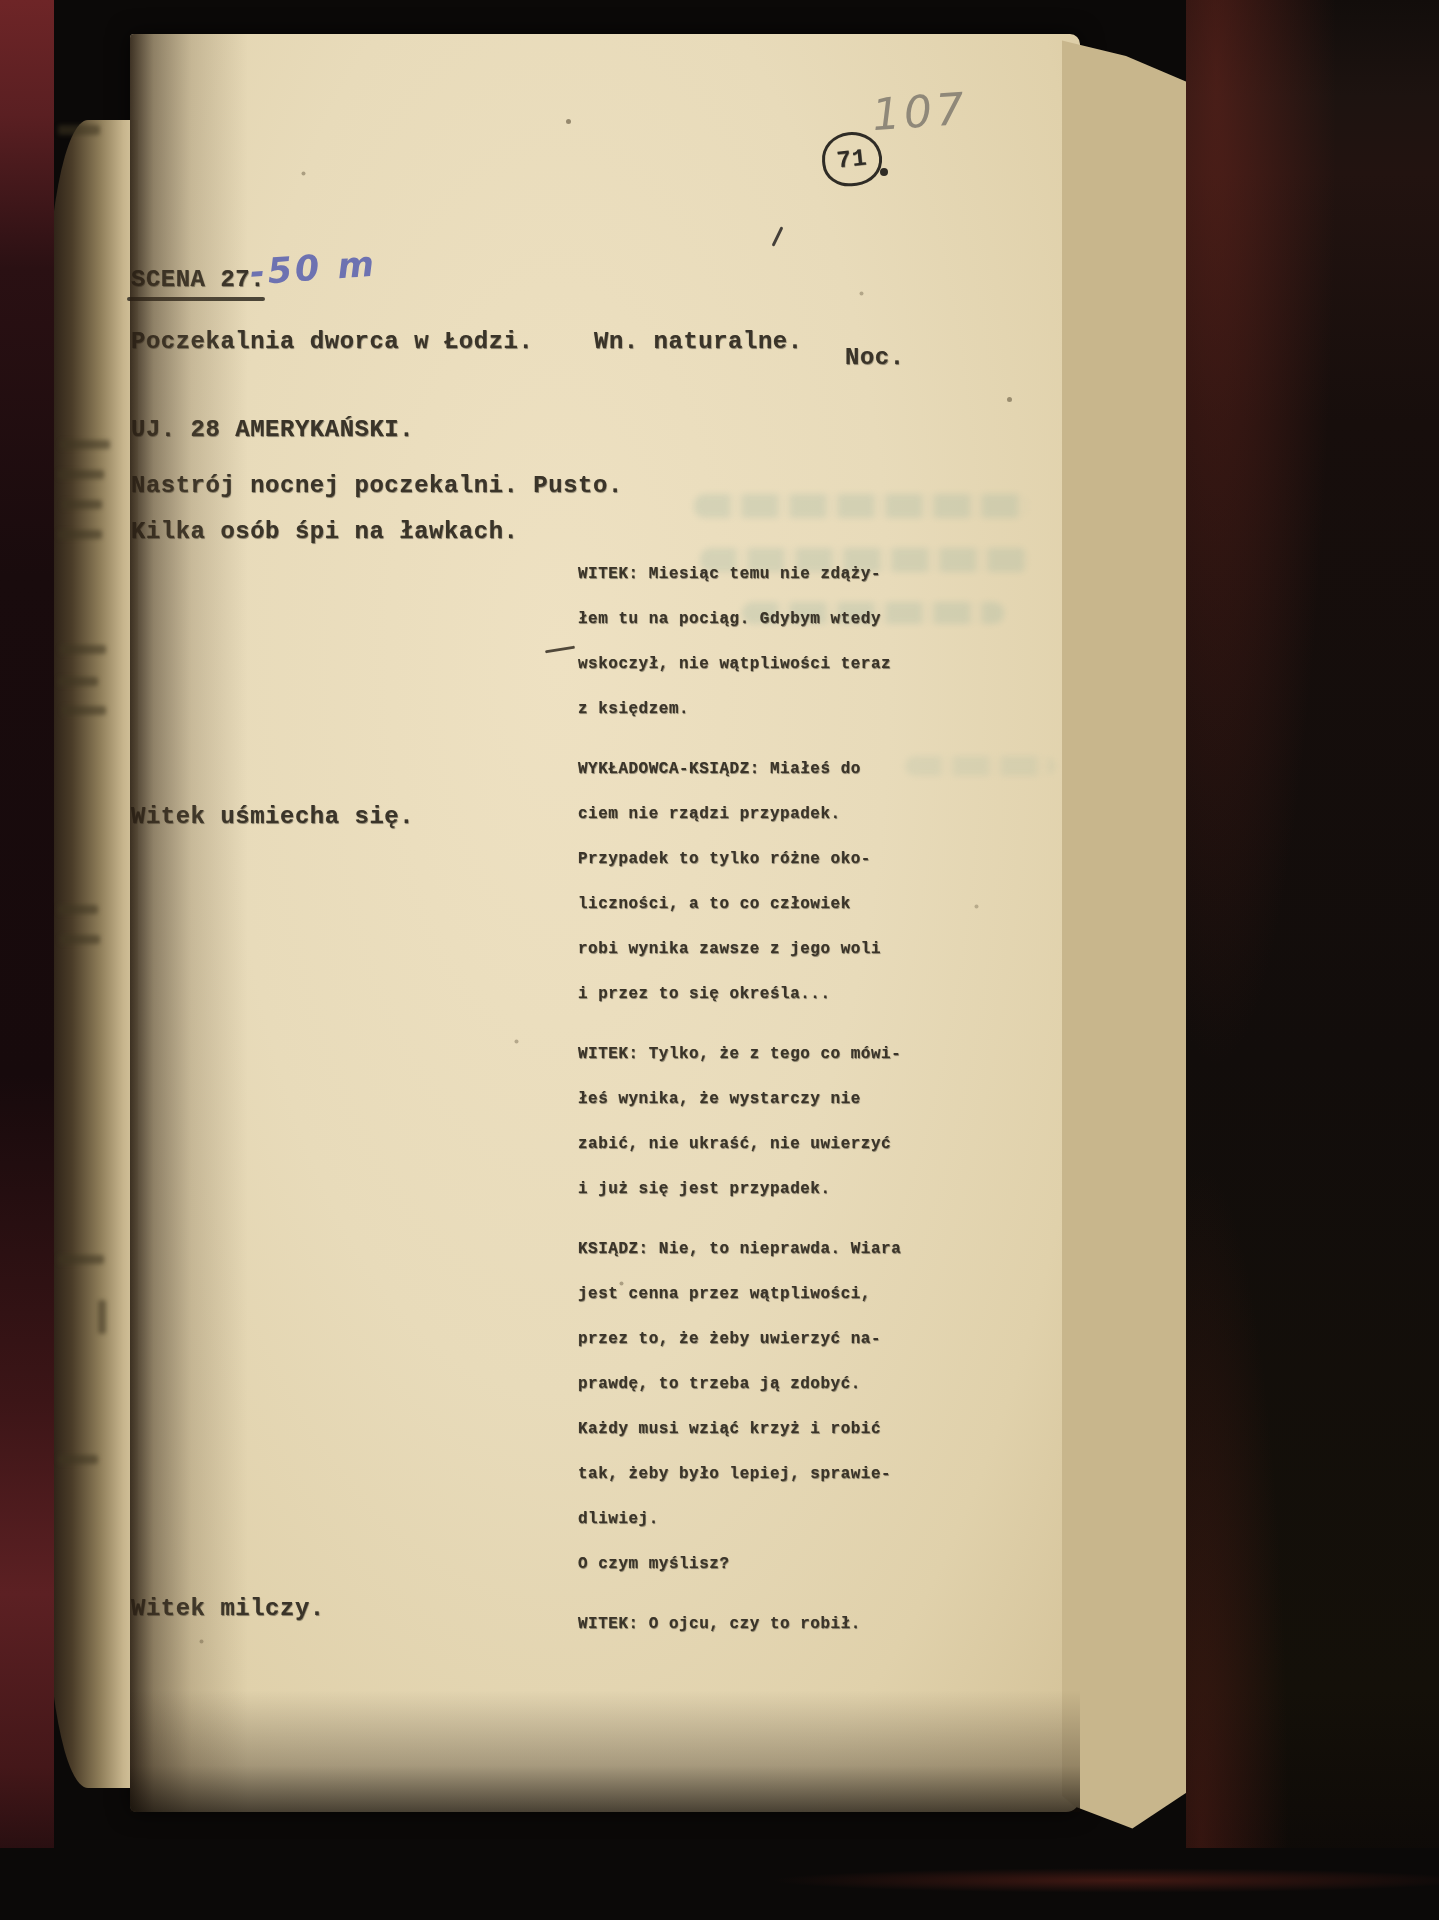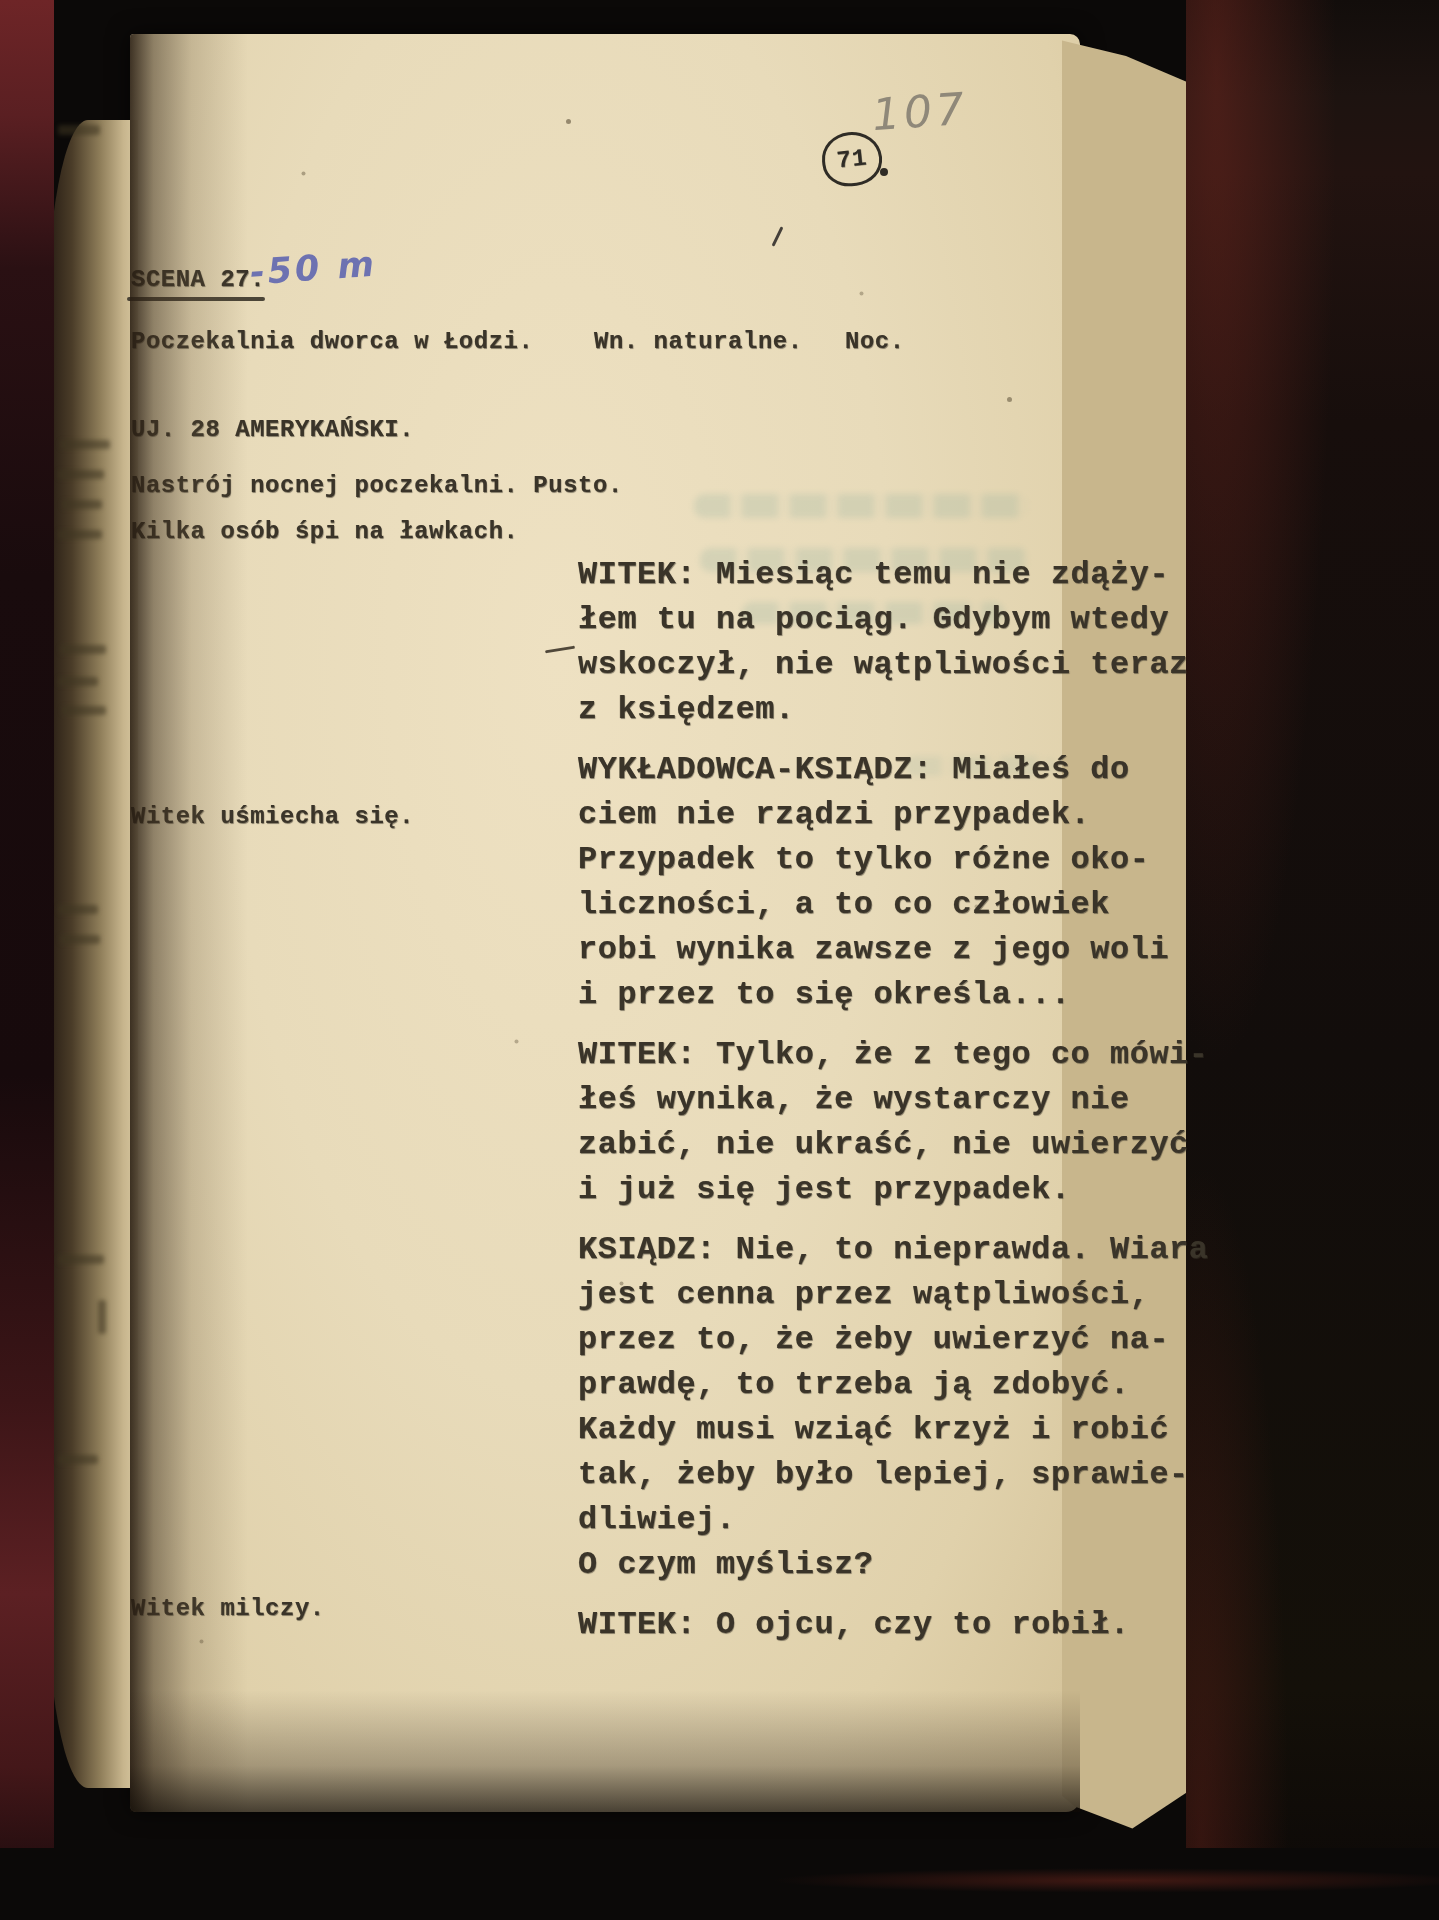--- a/index.html
+++ b/index.html
@@ -59,21 +59,21 @@
     font-family:"Liberation Mono","DejaVu Sans Mono",monospace;
     font-weight:700; font-size:24px; color:#3a3429; letter-spacing:0.5px;
     text-shadow:0.6px 0.8px 0.7px rgba(58,52,41,0.55), -0.3px 0 0.5px rgba(58,52,41,0.3);
   }
   .underline-mark { position:absolute; left:127px; top:297px; width:138px; height:4px; background:#3a3429; border-radius:2px; z-index:5; opacity:0.9; }
   .dialogue { position:absolute; left:578px; top:552px; width:502px; z-index:5; }
   .dialogue-block { margin-bottom:15px; }
   .tline {
     line-height:45px; white-space:pre;
     font-family:"Liberation Mono","DejaVu Sans Mono",monospace;
-    font-weight:700; font-size:32px; color:#3a3429; letter-spacing:0.5px;
+    font-weight:700; font-size:16px; color:#3a3429; letter-spacing:0.5px;
     text-shadow:0.6px 0.8px 0.7px rgba(58,52,41,0.55), -0.3px 0 0.5px rgba(58,52,41,0.3);
   }
   
   .hw-blue {
     position:absolute; left:250px; top:248px; z-index:5;
     font-family:"DejaVu Sans",sans-serif; font-style:italic; font-weight:700;
     font-size:35px; color:#5d64b0; letter-spacing:3px; transform:rotate(-4deg); opacity:0.88;
   }
   .hw-pencil {
     position:absolute; left:872px; top:86px; z-index:5;
@@ -152,21 +152,21 @@
   </div>
   <div class="circle-dot"></div>
   <div class="hw-blue">-50 m</div>
   <div class="pen-apostrophe"></div>
   <div class="pen-tick"></div>
 
   <div class="typed" style="left:131px; top:266px;">SCENA 27.</div>
   <div class="underline-mark"></div>
   <div class="typed" style="left:131px; top:328px;">Poczekalnia dworca w Łodzi.</div>
   <div class="typed" style="left:560px; top:328px;margin-left:34px;">Wn. naturalne.</div>
-  <div class="typed" style="left:845px; top:328px;font-family:Liberation Mono, monospace;">Noc.</div>
+  <div class="typed" style="left:845px; top:344px;font-family:Liberation Mono, monospace;">Noc.</div>
   <div class="typed" style="left:131px; top:416px;">UJ. 28 AMERYKAŃSKI.</div>
   <div class="typed" style="left:131px; top:472px;">Nastrój nocnej poczekalni. Pusto.</div>
   <div class="typed" style="left:131px; top:518px;">Kilka osób śpi na ławkach.</div>
   <div class="typed" style="left:131px; top:803px;">Witek uśmiecha się.</div>
   <div class="typed" style="left:131px; top:1595px;">Witek milczy.</div>
 
   <div class="dialogue">
     <div class="dialogue-block">
         <div class="tline">WITEK: Miesiąc temu nie zdąży-</div>
         <div class="tline">łem tu na pociąg. Gdybym wtedy</div>

